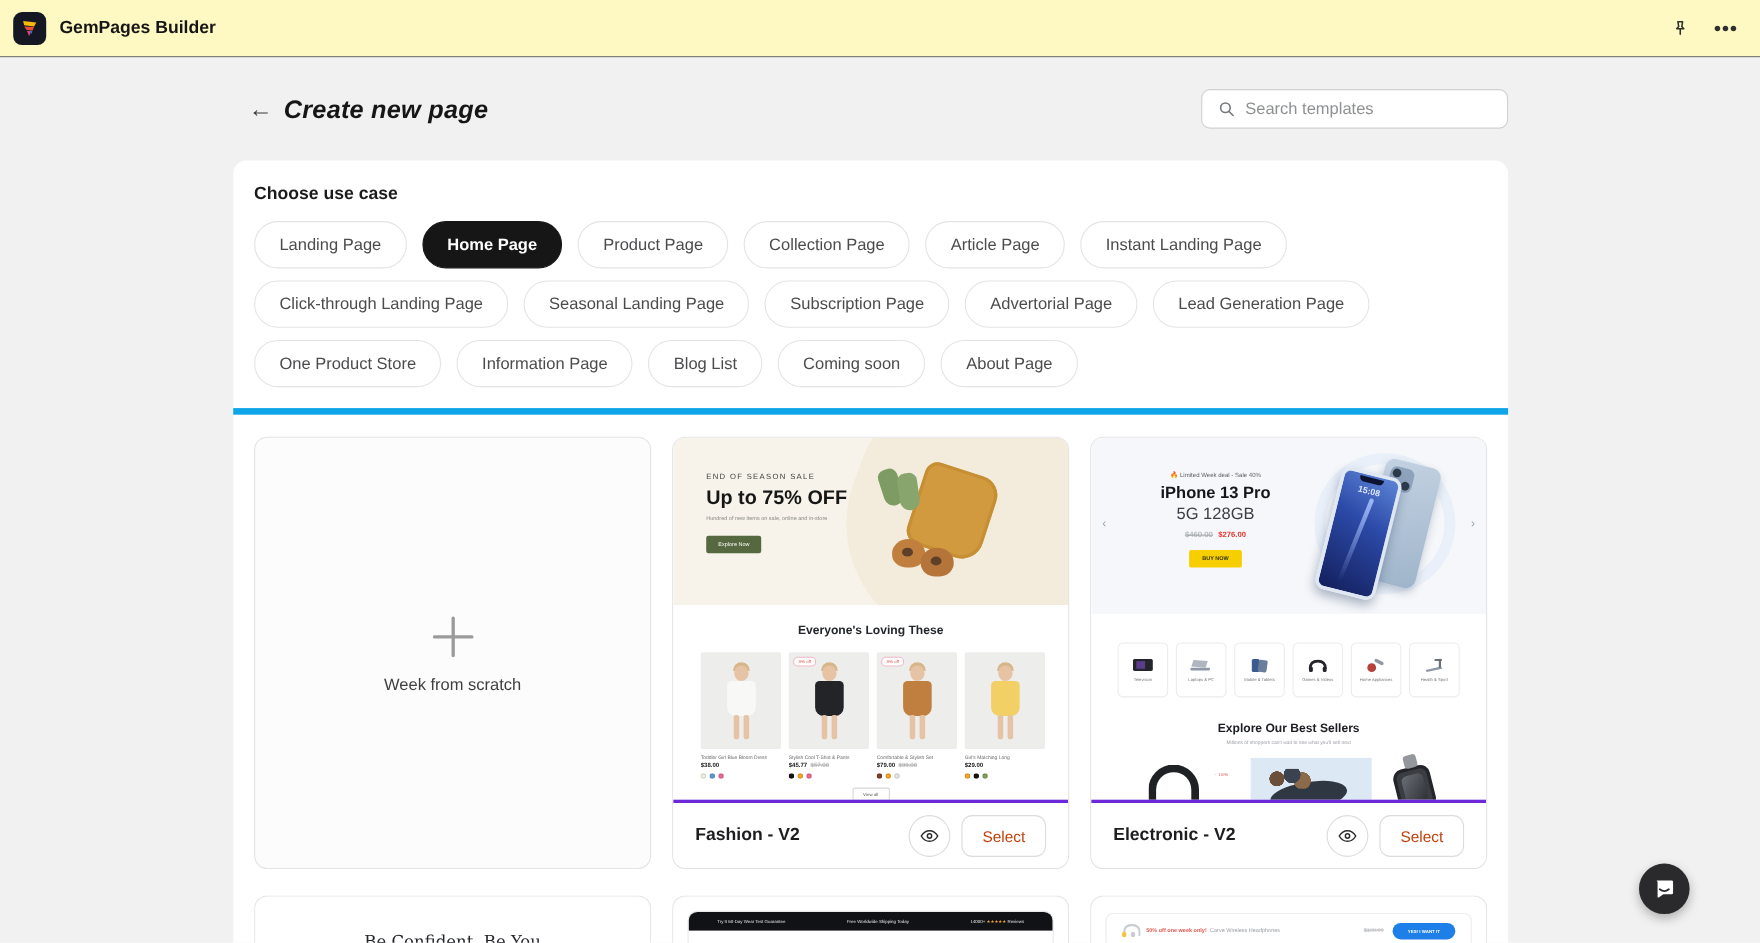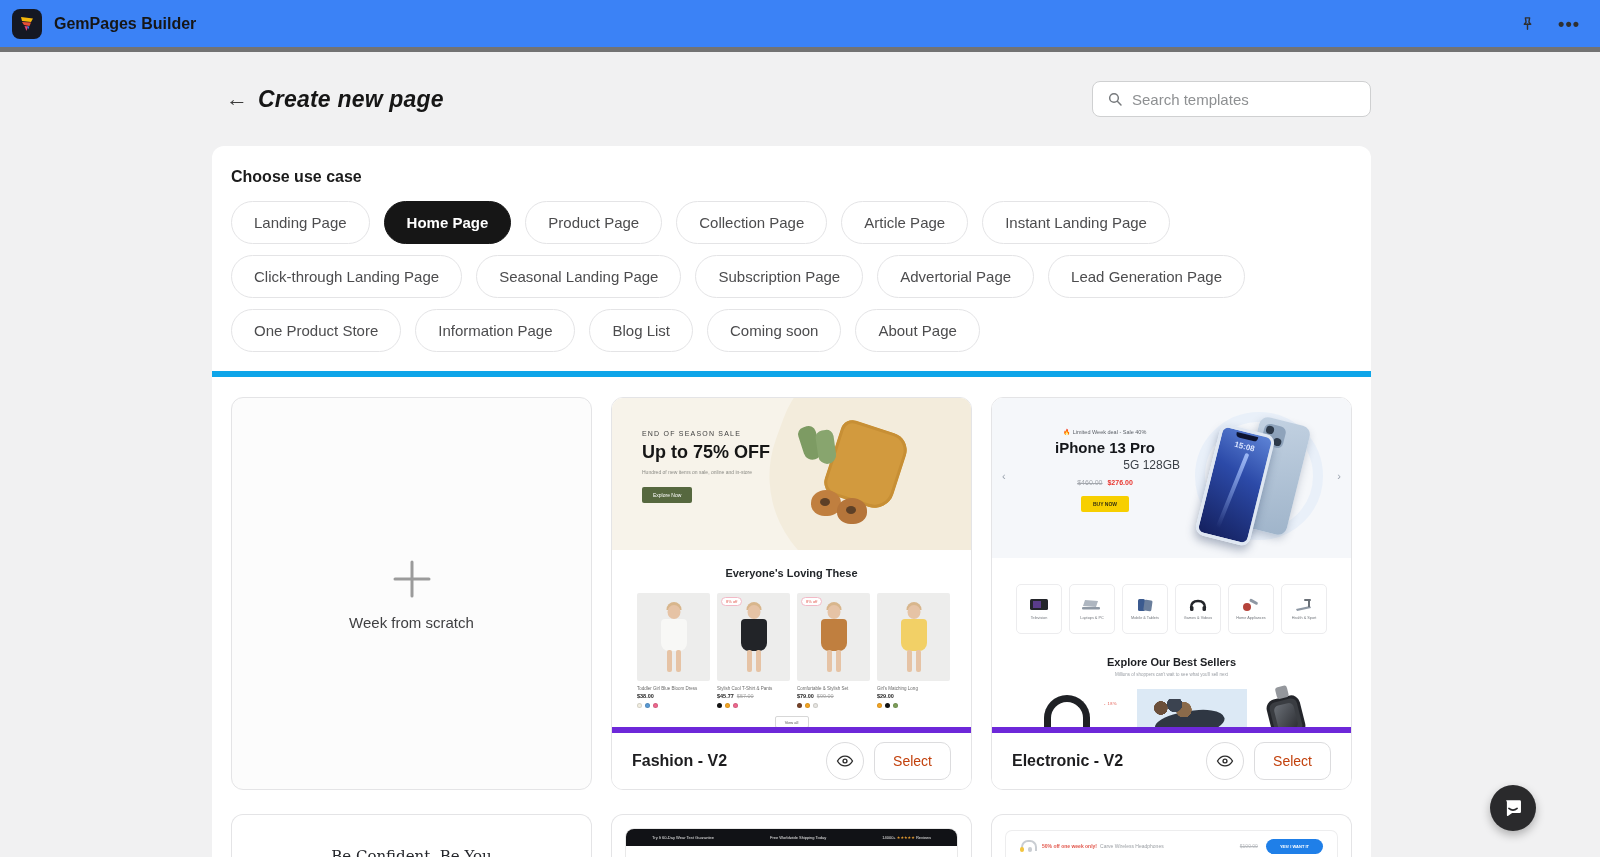--- a/index.html
+++ b/index.html
@@ -5,21 +5,21 @@
   * { box-sizing: border-box; margin: 0; padding: 0; }
   html,body { width:1600px; height:857px; overflow:hidden; }
   body {
     font-family: "Liberation Sans", sans-serif;
     background:#f1f1f2;
     color:#1a1a1a;
     position:relative;
   }
   
   .topbar {
-    height:52px; background:#3b82f6; border-bottom:5px solid #737373;
+    height:52px; background:#fef9c3; border-bottom:1px solid #737373;
     display:flex; align-items:center; padding:0 20px 0 12px;
   }
   .logo {
     width:30px; height:30px; border-radius:8px; background:#151823;
     display:flex; align-items:center; justify-content:center; margin-right:12px;
   }
   .app-title { font-size:16px; font-weight:600; color:#161616; }
   .topbar-right { margin-left:auto; display:flex; align-items:center; gap:22px; }
   .icon-btn { background:none; border:none; cursor:pointer; color:#2f2f2f; display:flex; align-items:center; }
   .ellipsis { font-size:18px; font-weight:700; letter-spacing:1px; color:#2f2f2f; line-height:10px; }
@@ -62,21 +62,21 @@
   .card {
     width:361px; height:393px; border:1px solid #e4e4e6; border-radius:12px;
     background:#fff; overflow:hidden; position:relative;
   }
   .card.scratch { background:#fcfcfc; display:flex; flex-direction:column; align-items:center; justify-content:center; cursor:pointer; }
   .plus-icon { color:#9b9b9b; margin-bottom:12px; }
   .scratch-label { font-size:15px; color:#3f3f41; }
 
   .preview { position:absolute; left:0; top:0; right:0; height:331px; overflow:hidden; background:#fff; }
   .card-footer {
-    position:absolute; left:0; right:0; bottom:0; height:62px; border-top:6px solid #6d28d9;
+    position:absolute; left:0; right:0; bottom:0; height:62px; border-top:3px solid #6d28d9;
     background:#fff; display:flex; align-items:center; padding:0 20px;
   }
   .tpl-name { font-size:16px; font-weight:600; color:#1d1d1f; }
   .footer-actions { margin-left:auto; display:flex; align-items:center; gap:10px; }
   .eye-btn {
     width:38px; height:38px; border-radius:50%; border:1px solid #dcdcde; background:#fff;
     display:flex; align-items:center; justify-content:center; cursor:pointer; color:#2c2c2c;
   }
   .select-btn {
     height:38px; padding:0 18px; border-radius:10px; border:1px solid #dcdcde; background:#fff;
@@ -115,21 +115,21 @@
   .f-viewall { display:block; margin:8px auto 0; width:34px; height:12px; border:1px solid #d7d7d7; border-radius:2px; background:#fff; font-size:4px; color:#555; }
 
   
   .e-hero { position:relative; height:160px; background:#f5f7fa; overflow:hidden; }
   .e-arrow { position:absolute; top:72px; font-size:11px; color:#9aa2ad; }
   .e-arrow.left { left:10px; } .e-arrow.right { right:10px; }
   .e-text { position:absolute; left:38px; top:30px; width:150px; text-align:center; }
   .e-deal { font-size:5.5px; color:#5a5f66; }
   .e-deal .flame { color:#e2574c; font-size:6px; }
   .e-product { font-size:15px; font-weight:700; color:#14161a; margin-top:4px; }
-  .e-variant { font-size:12px; color:#3a3f46; margin-top:2px;text-align:right; }
+  .e-variant { font-size:15px; color:#3a3f46; margin-top:2px; }
   .e-prices { margin-top:7px; font-size:7px; }
   .e-old { color:#a3a7ad; text-decoration:line-through; }
   .e-price { color:#e8352e; font-weight:700; margin-left:3px; }
   .e-cta { display:inline-block; margin-top:10px; background:#f7cf00; color:#33300f; font-size:5px; font-weight:700; padding:5px 12px; border-radius:2px; }
   .e-ring { position:absolute; right:28px; top:14px; width:128px; height:128px; border-radius:50%; border:10px solid #e9f0f9; }
   .phone-back { position:absolute; right:52px; top:22px; width:52px; height:112px; background:linear-gradient(160deg,#c3d2e2,#9fb4ca); border-radius:9px; transform:rotate(14deg); box-shadow:0 4px 8px rgba(40,60,90,.25); }
   .phone-back .cam { position:absolute; left:6px; top:6px; width:22px; height:22px; background:#8ea3bb; border-radius:6px; }
   .phone-back .cam::before,.phone-back .cam::after { content:""; position:absolute; width:8px; height:8px; border-radius:50%; background:#2d3a4a; }
   .phone-back .cam::before { left:2px; top:2px; } .phone-back .cam::after { right:2px; bottom:2px; }
   .phone-front { position:absolute; right:88px; top:30px; width:56px; height:114px; background:linear-gradient(200deg,#5d83d6 0%,#2c4aa8 40%,#14205e 100%); border-radius:9px; transform:rotate(14deg); border:3px solid #dfe7f2; box-shadow:0 5px 10px rgba(30,50,90,.35); }

